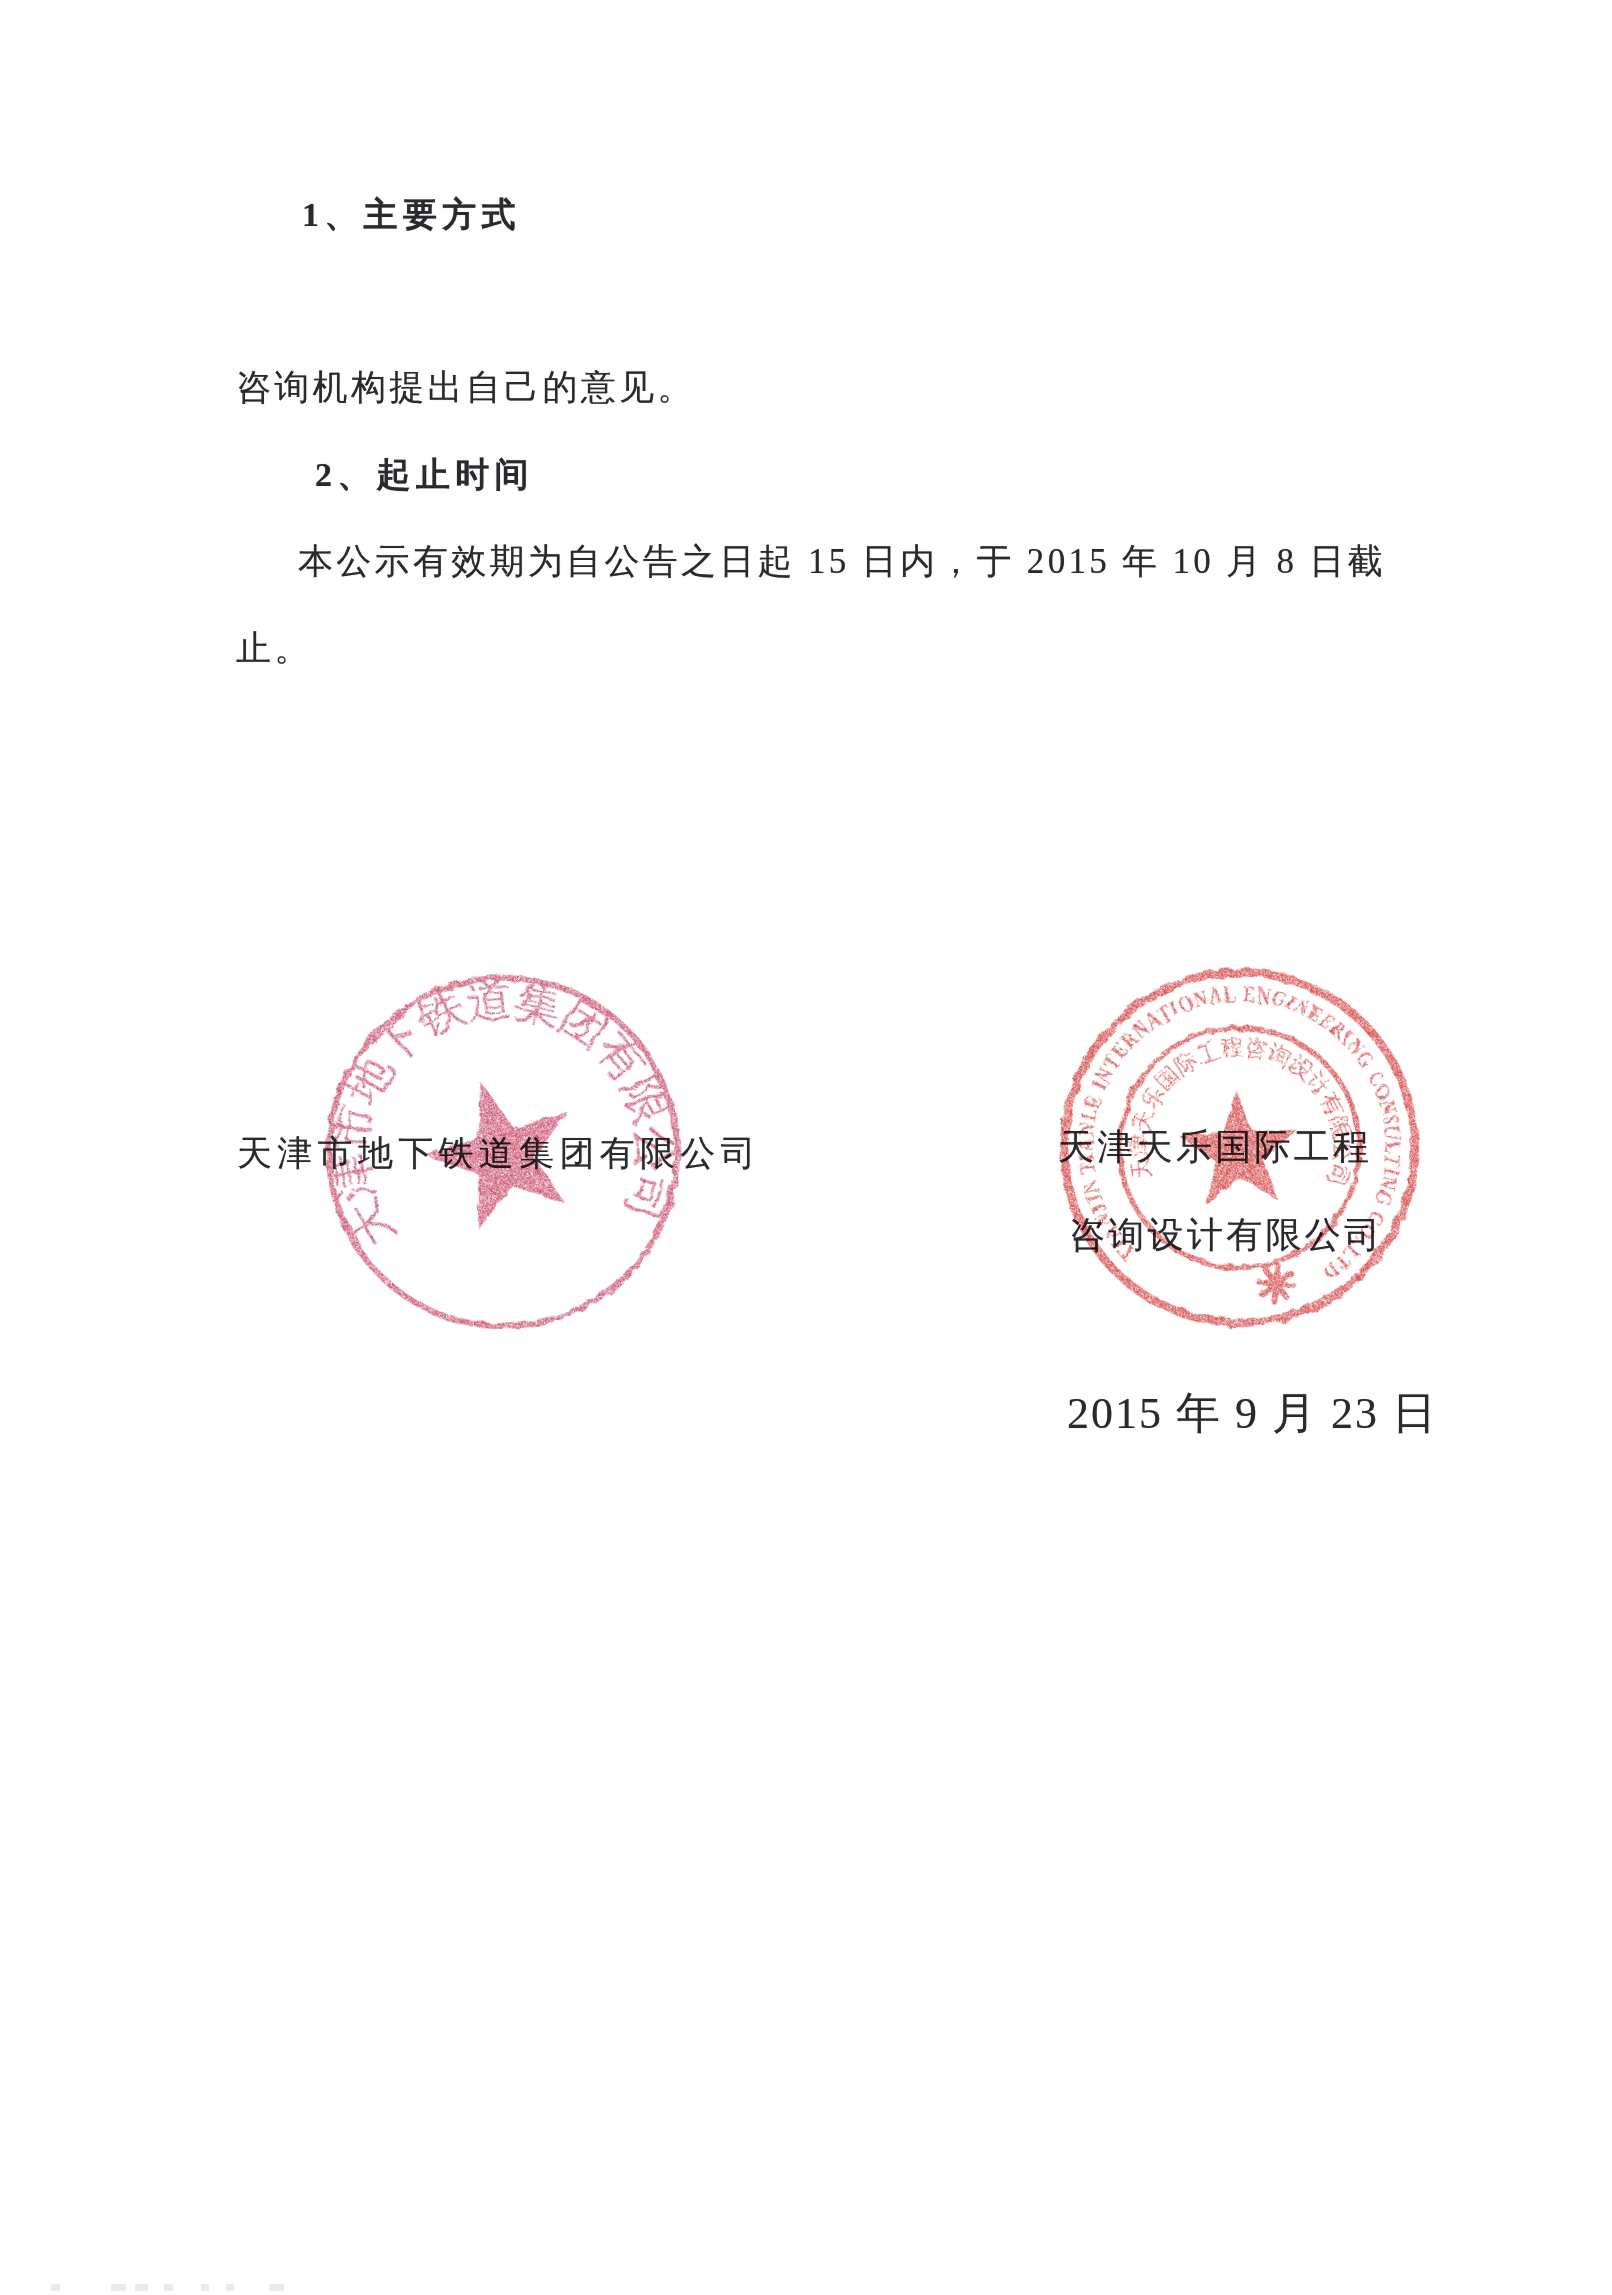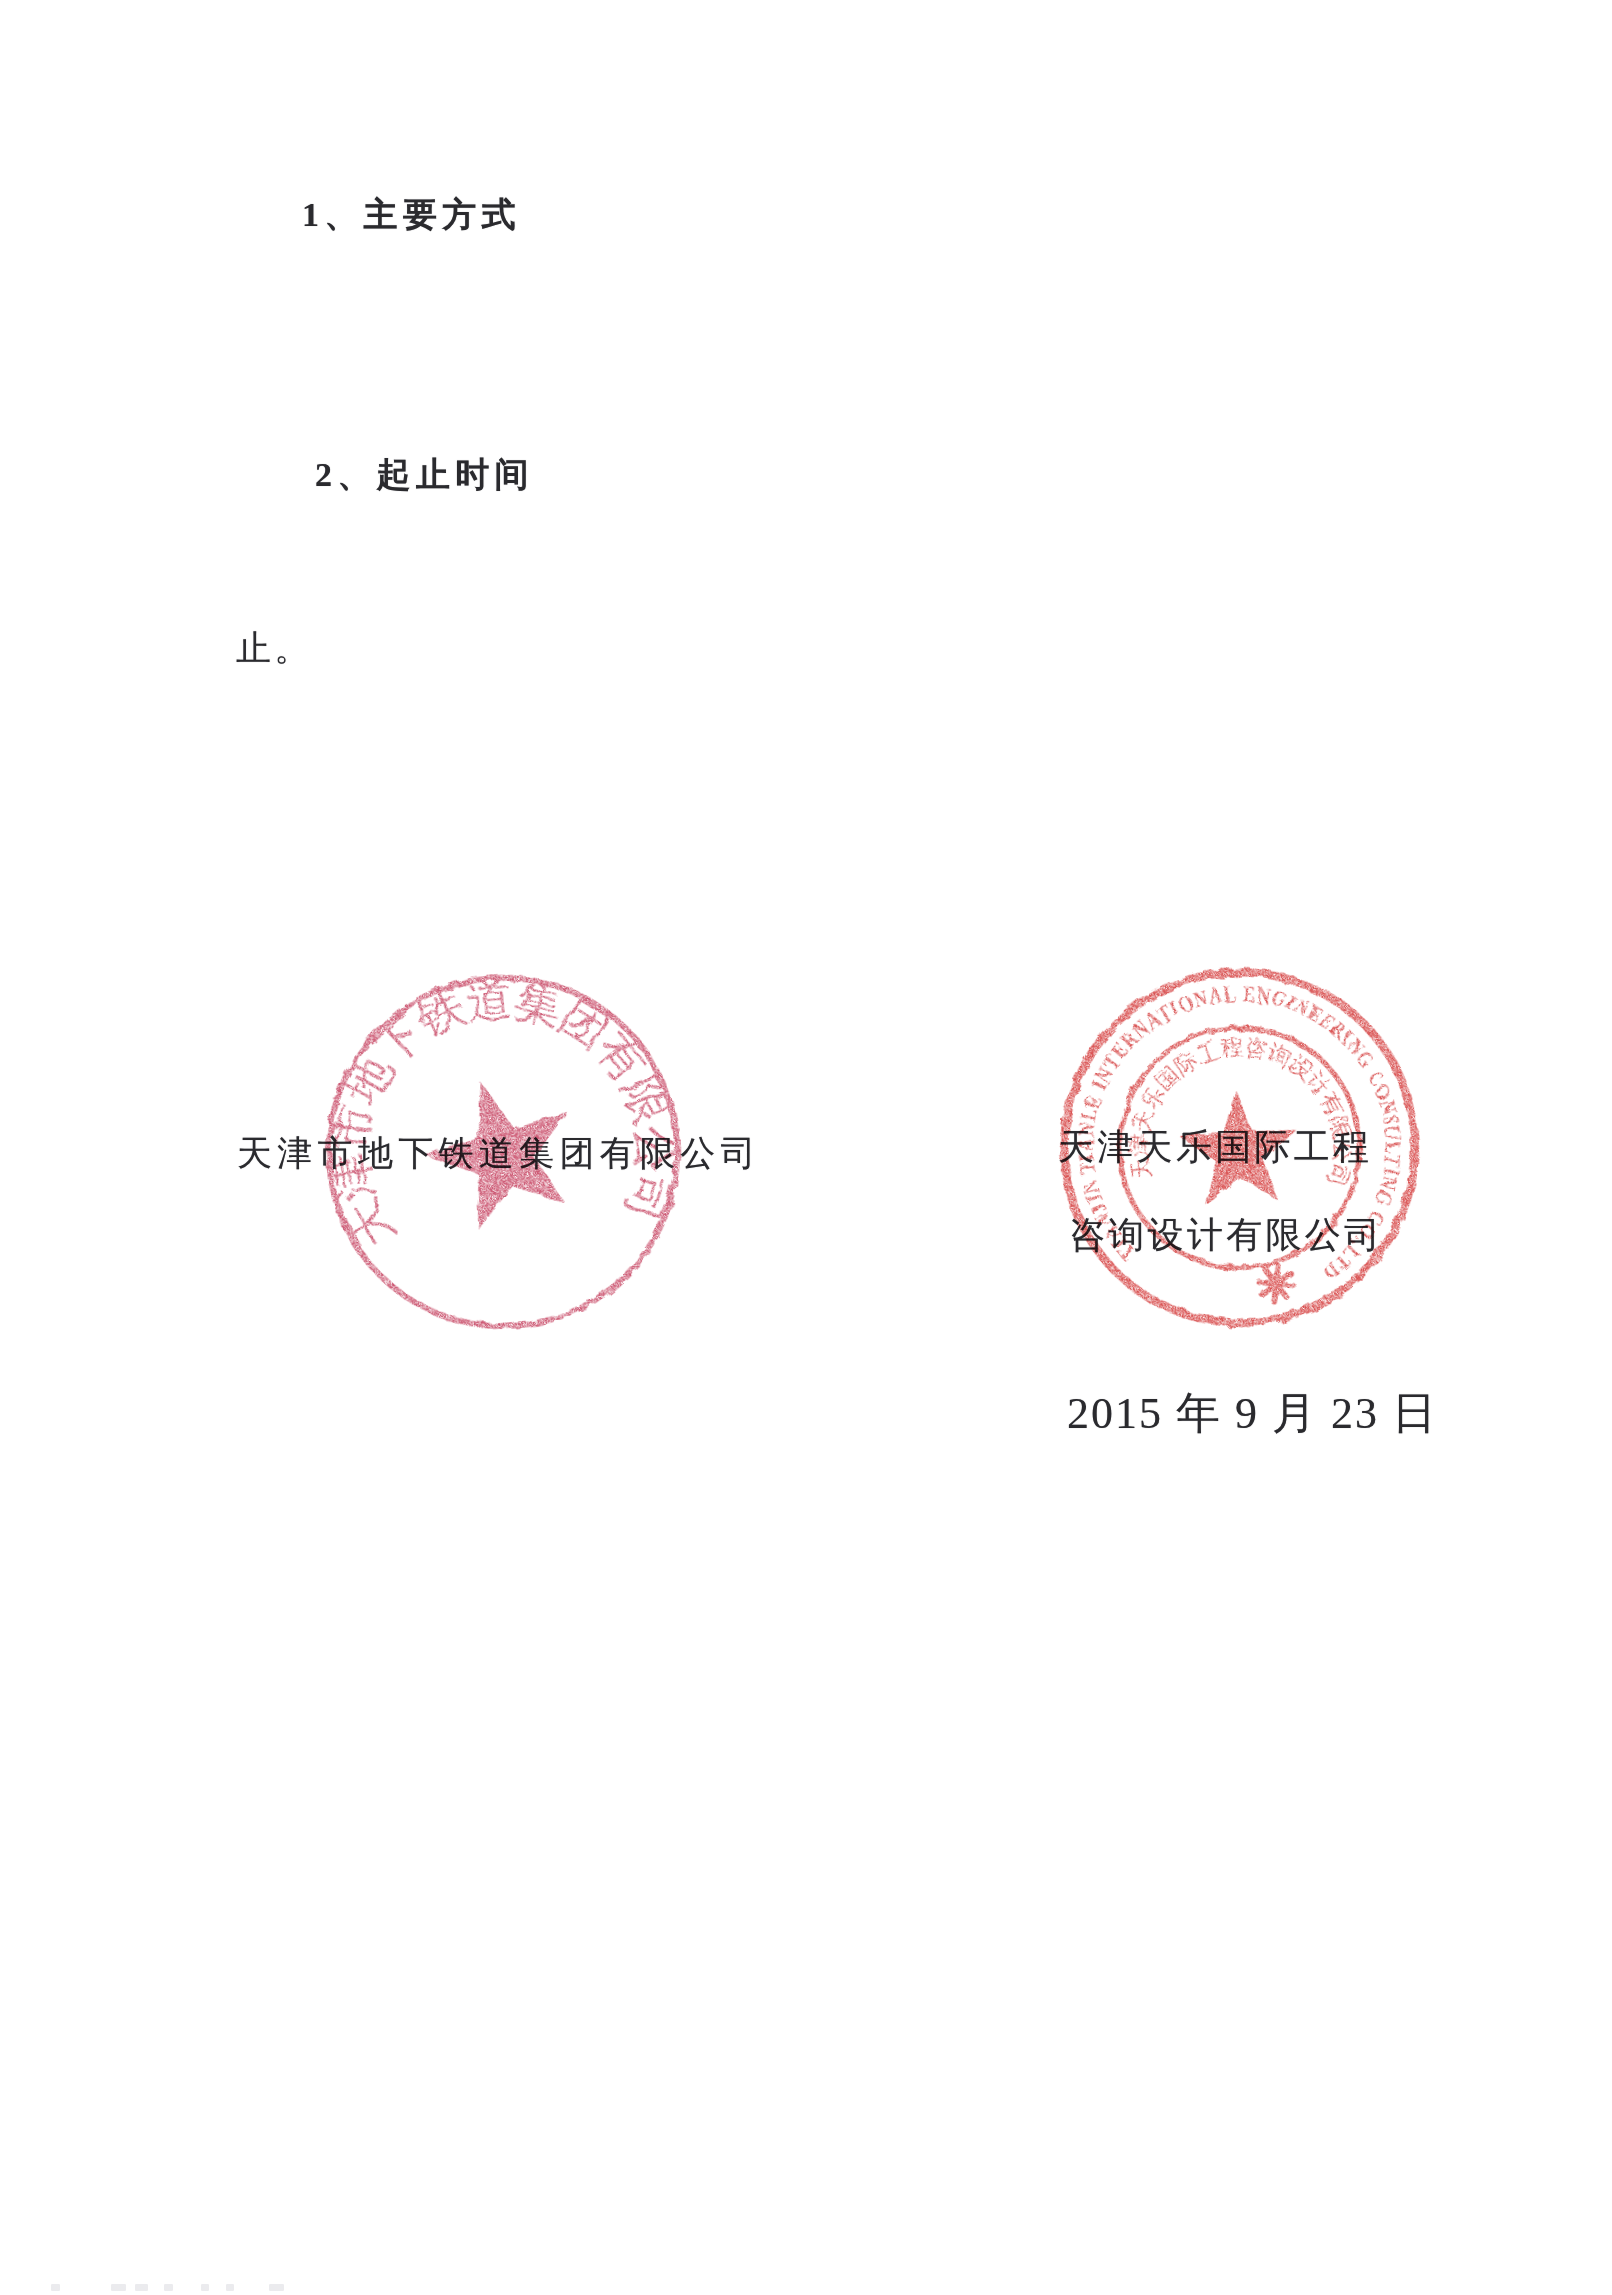--- a/index.html
+++ b/index.html
@@ -29,21 +29,23 @@
         <feColorMatrix in="sp" type="matrix" values="0 0 0 0 0  0 0 0 0 0  0 0 0 0 0  0 0 0 2.2 -0.42" result="mask"></feColorMatrix>
         <feComposite in="SourceGraphic" in2="mask" operator="in" result="spk"></feComposite>
         <feTurbulence type="fractalNoise" baseFrequency="0.05" numOctaves="2" seed="3" result="wp"></feTurbulence>
         <feDisplacementMap in="spk" in2="wp" scale="10"></feDisplacementMap>
       </filter>
       <polygon id="star5" points="0,-118 27.6,-38 112.2,-36.5 44.7,14.5 69.4,95.5 0,47 -69.4,95.5 -44.7,14.5 -112.2,-36.5 -27.6,-38"></polygon>
     </defs>
   </svg>
 
   <div class="tline h" style="left:302px;top:198px">1、主要方式</div>
+  <div class="tline b" style="left:236px;top:370px">咨询机构提出自己的意见。</div>
   <div class="tline h" style="left:315px;top:458px">2、起止时间</div>
+  <div class="tline b" style="left:298px;top:544px">本公示有效期为自公告之日起 15 日内，于 2015 年 10 月 8 日截</div>
   <div class="tline b" style="left:236px;top:631px">止。</div>
 
   <div class="tline sig" style="left:237px;top:1136px">天津市地下铁道集团有限公司</div>
   <div class="tline sigr" style="left:1058px;top:1129px">天津天乐国际工程</div>
   <div class="tline sigr" style="left:1069px;top:1217px">咨询设计有限公司</div>
 
   <div class="tline date" style="left:1067px;top:1392px">2015 年 9 月 23 日</div>
 
   <svg class="stamp" style="left:315px;top:964px" width="376" height="376" viewBox="0 0 570 570" xmlns="http://www.w3.org/2000/svg" xmlns:xlink="http://www.w3.org/1999/xlink">
     <g filter="url(#stampRough)" transform="rotate(-5 285 285)">

